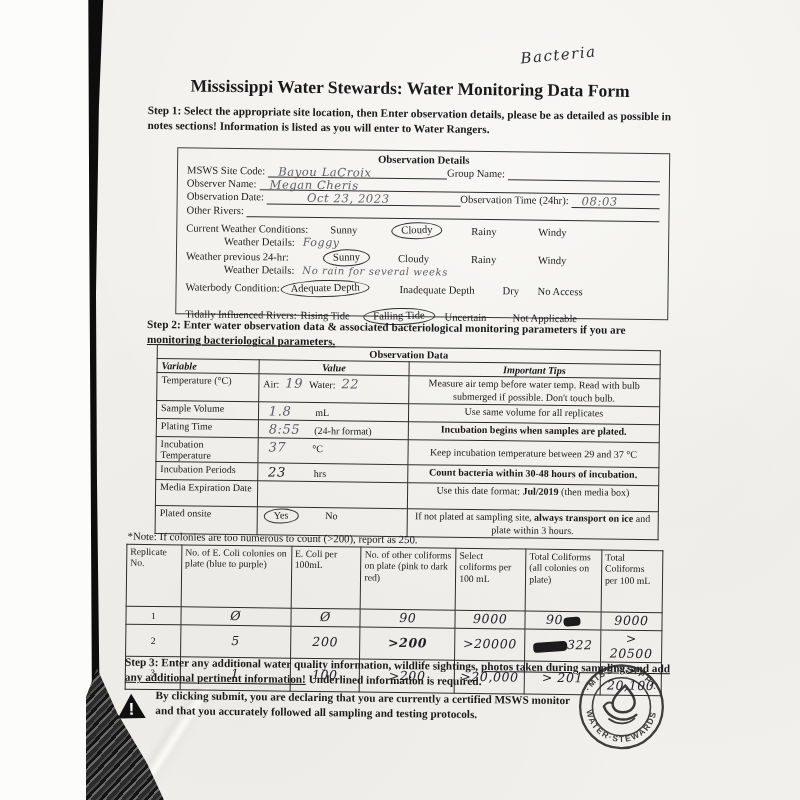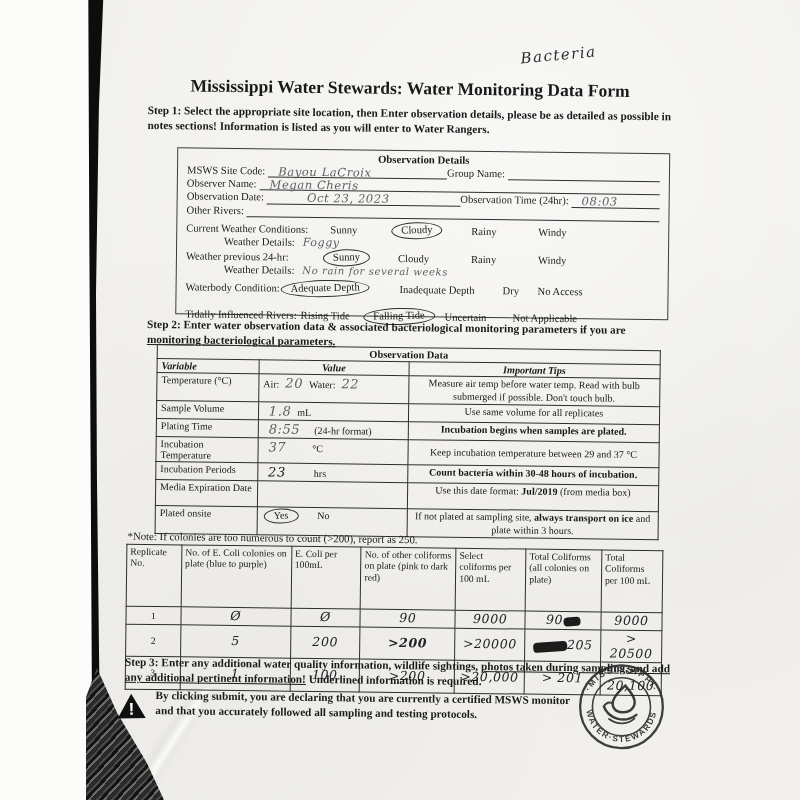--- a/index.html
+++ b/index.html
@@ -162,51 +162,51 @@
           <tr>
             <td colspan="3" class="thead">Observation Data</td>
           </tr>
       <tr>
         <td class="colh">Variable</td>
         <td class="colh" style="text-align:center">Value</td>
         <td class="colh" style="text-align:center">Important Tips</td>
       </tr>
       <tr>
         <td>Temperature (°C)</td>
-        <td class="vcell"><span>Air:</span><span class="hw pencil">20</span><span>Water:</span><span class="hw pencil">22</span></td>
+        <td class="vcell"><span>Air:</span><span class="hw pencil">19</span><span>Water:</span><span class="hw pencil">22</span></td>
         <td class="tip">Measure air temp before water temp. Read with bulb submerged if possible. Don't touch bulb.</td>
       </tr>
       <tr>
         <td>Sample Volume</td>
-        <td class="vcell"><span class="hw pencil">1.8</span><span style="">mL</span></td>
+        <td class="vcell"><span class="hw pencil">1.8</span><span style="margin-left:18px">mL</span></td>
         <td class="tip">Use same volume for all replicates</td>
       </tr>
       <tr>
         <td>Plating Time</td>
         <td class="vcell"><span class="hw pencil">8:55</span><span style="margin-left:8px">(24-hr format)</span></td>
         <td class="tip b">Incubation begins when samples are plated.</td>
       </tr>
       <tr>
         <td>Incubation Temperature</td>
         <td class="vcell"><span class="hw pencil">37</span><span style="margin-left:20px">°C</span></td>
         <td class="tip" style="vertical-align:middle">Keep incubation temperature between 29 and 37 °C</td>
       </tr>
       <tr>
         <td>Incubation Periods</td>
         <td class="vcell"><span class="hw ink">23</span><span style="margin-left:22px">hrs</span></td>
         <td class="tip b">Count bacteria within 30-48 hours of incubation.</td>
       </tr>
       <tr>
         <td style="height:26px">Media Expiration Date</td>
         <td class="vcell"></td>
-        <td class="tip"><span>Use this date format: </span><span class="b">Jul/2019</span><span> (from media box)</span></td>
+        <td class="tip"><span>Use this date format: </span><span class="b">Jul/2019</span><span> (then media box)</span></td>
       </tr>
       <tr>
         <td style="height:28px">Plated onsite</td>
-        <td><span class="circled" style="margin-left:2px">Yes</span><span style="margin-left:26px">No</span></td>
+        <td><span class="circled" style="margin-left:2px">Yes</span><span style="margin-left:34px">No</span></td>
         <td class="tip"><span>If not plated at sampling site, </span><span class="b">always transport on ice</span><span> and plate within 3 hours.</span></td>
       </tr>
     </tbody>
       </table>
 
     <div class="note">*Note: If colonies are too numerous to count (&gt;200), report as 250.</div>
 
     <table class="reptable">
       <colgroup>
           <col style="width:55px">
@@ -235,21 +235,21 @@
         <td class="data"><span class="hw ink">9000</span></td>
         <td class="data"><span class="hw ink">90</span><span class="scribble"></span></td>
         <td class="data"><span class="hw ink">9000</span></td>
       </tr>
       <tr>
         <td class="data">2</td>
         <td class="data"><span class="hw ink">5</span></td>
         <td class="data"><span class="hw ink">200</span></td>
         <td class="data"><span class="hw ink b">&gt;200</span></td>
         <td class="data"><span class="hw ink">&gt;20000</span></td>
-        <td class="data"><span class="scribble wide"></span><span class="hw ink">205</span></td>
+        <td class="data"><span class="scribble wide"></span><span class="hw ink">322</span></td>
         <td class="data"><span class="hw ink">&gt; 20500</span></td>
       </tr>
       <tr>
         <td class="data">3</td>
         <td class="data"><span class="hw ink">1</span></td>
         <td class="data"><span class="hw ink">100</span></td>
         <td class="data"><span class="hw ink">&gt;200</span></td>
         <td class="data"><span class="hw ink">&gt;20,000</span></td>
         <td class="data"><span class="hw ink">&gt; 201</span></td>
         <td class="data"><span class="hw ink">&gt; 20,100</span></td>

